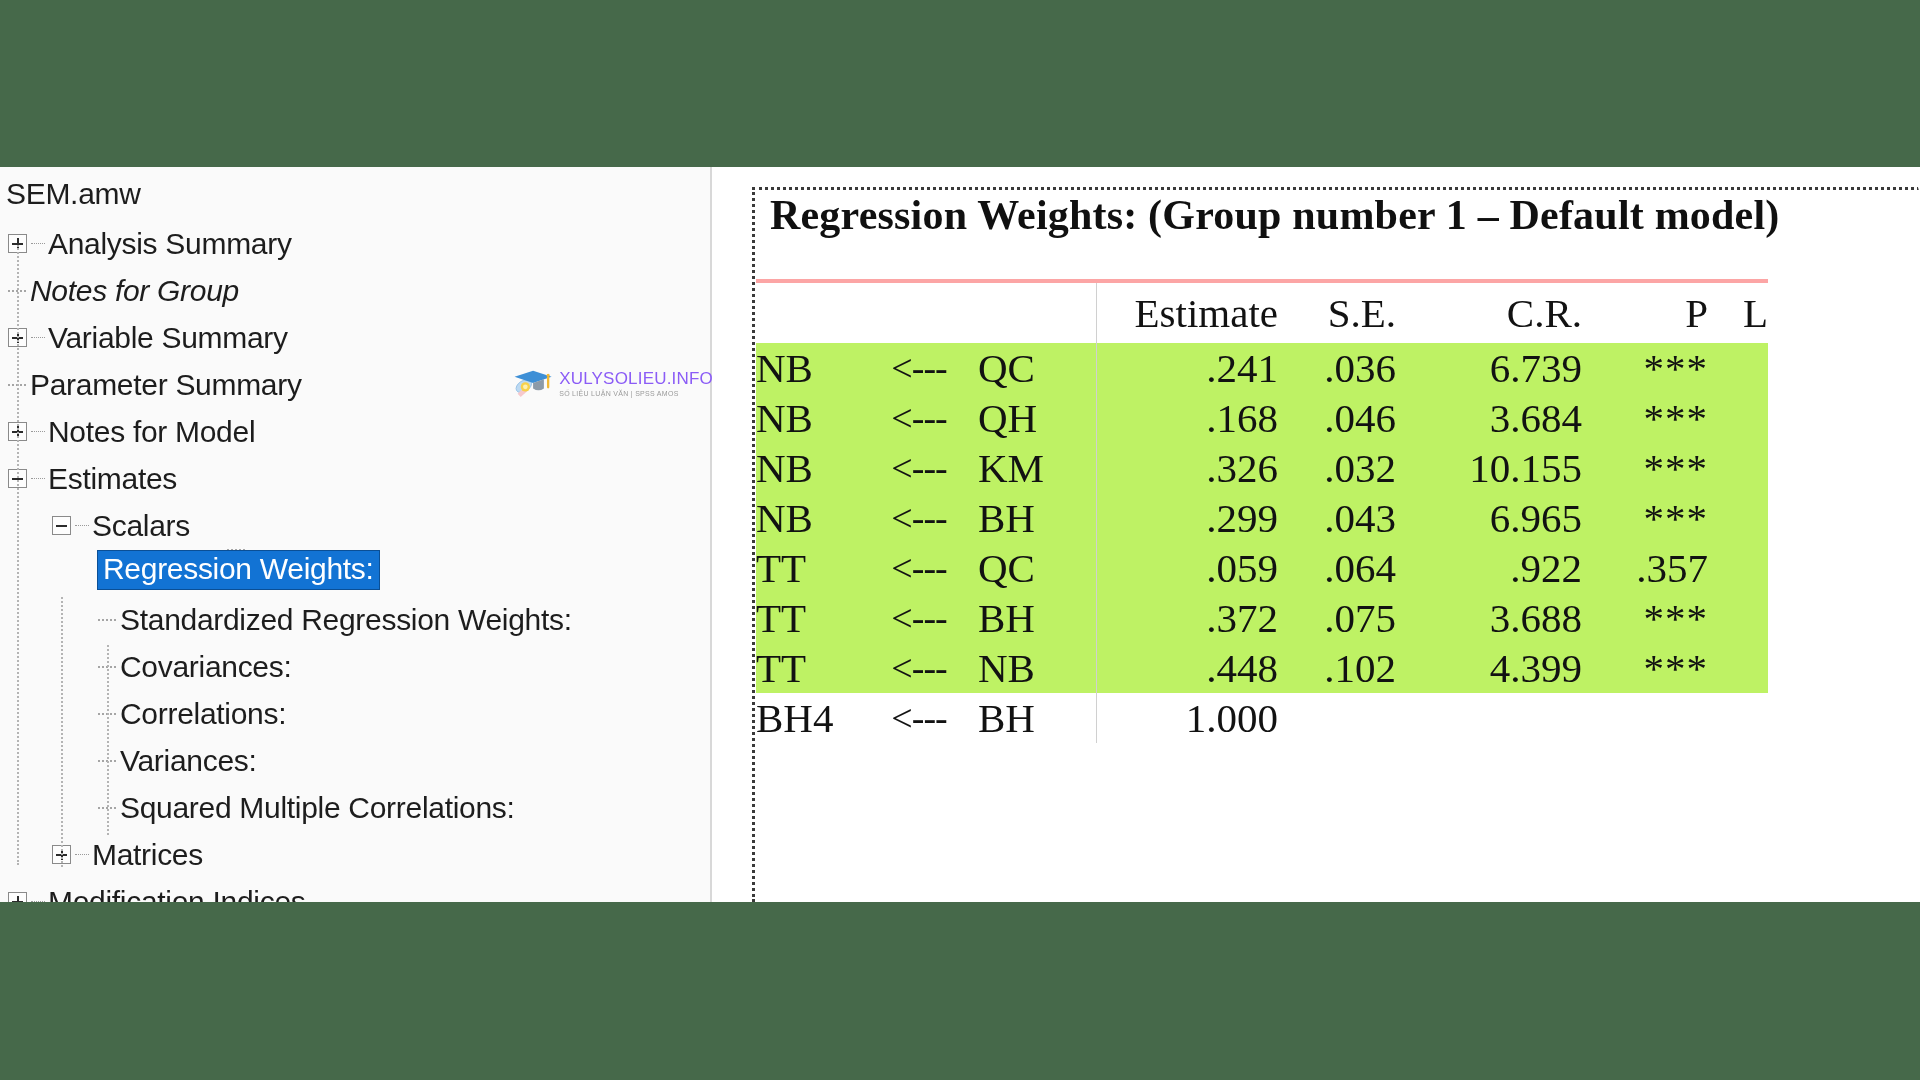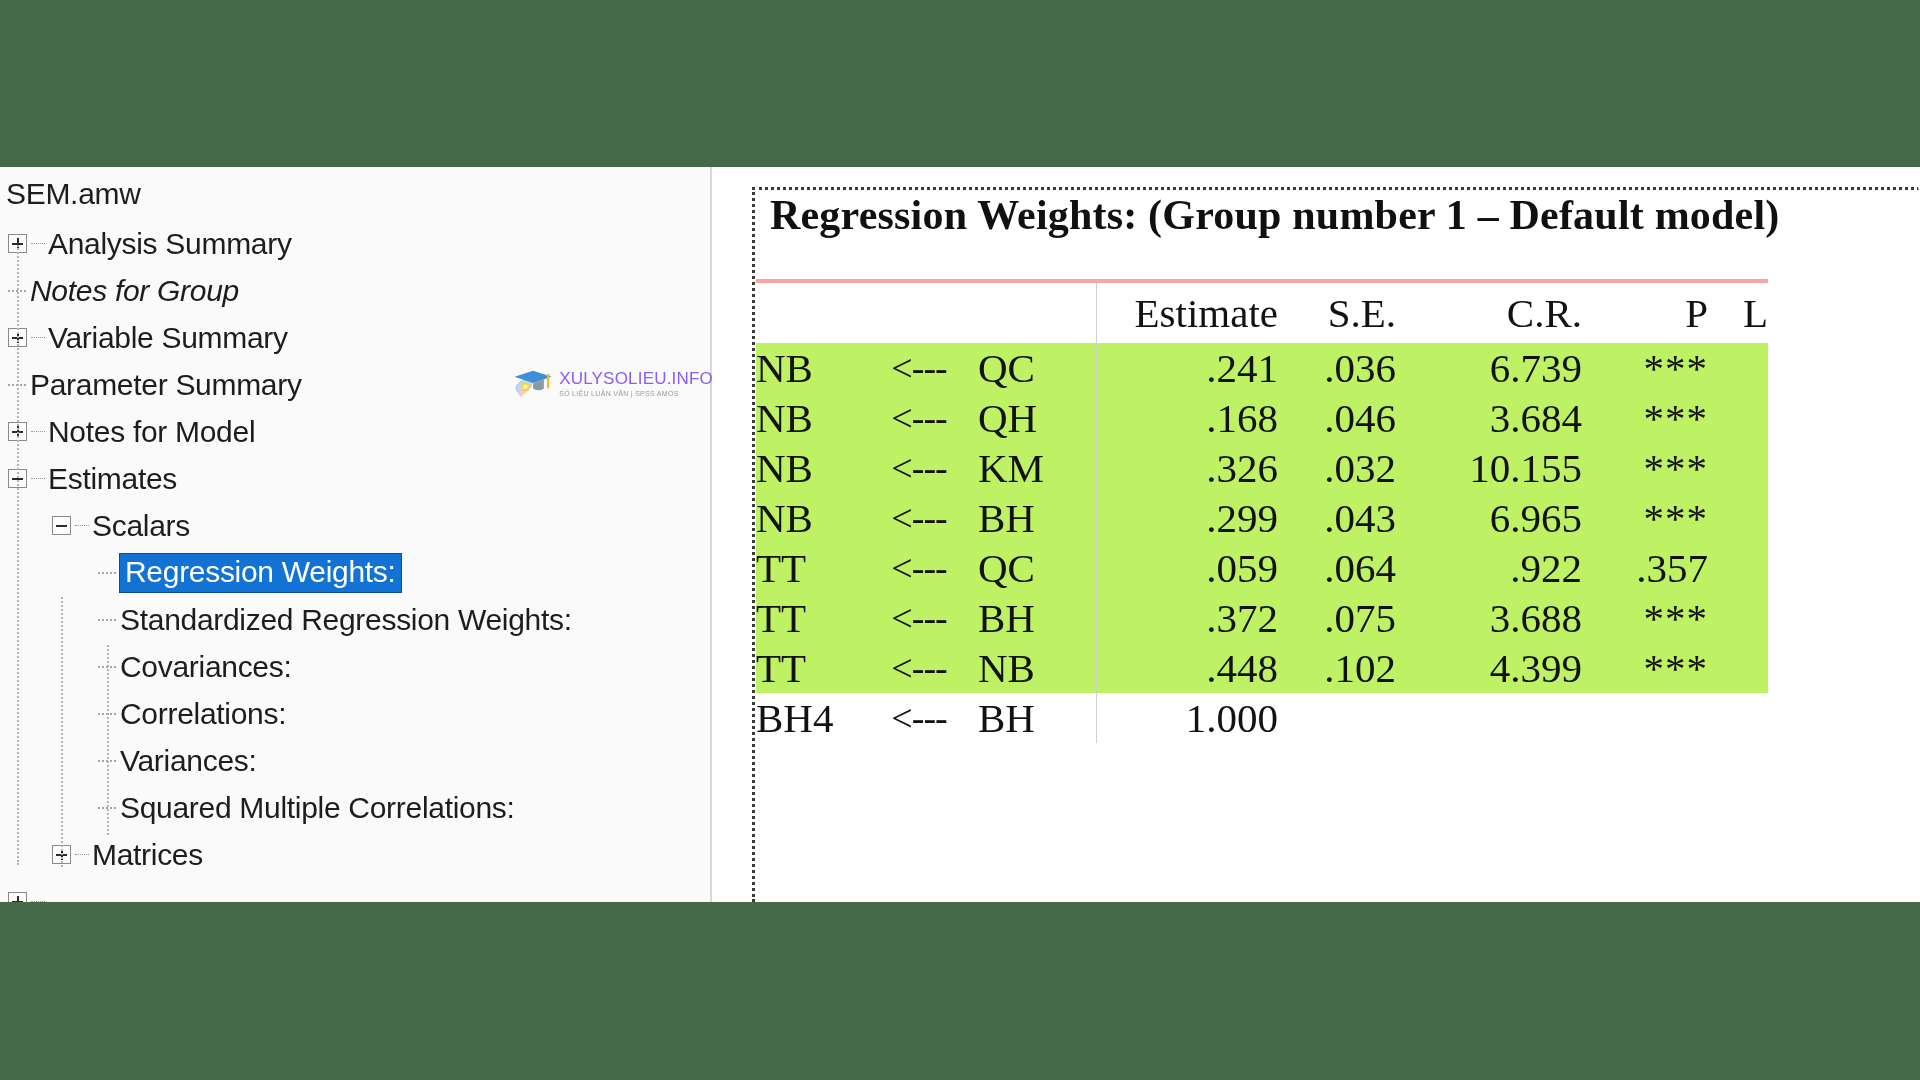--- a/index.html
+++ b/index.html
@@ -284,21 +284,21 @@
           <div class="tree-row" style="top: 288px; left: 8px;">
             <span class="tw-box"></span>
             <span class="tw-dash"></span>
             <span class="tree-label">Estimates</span>
           </div>
           <div class="tree-row" style="top: 335px; left: 52px;">
             <span class="tw-box"></span>
             <span class="tw-dash"></span>
             <span class="tree-label">Scalars</span>
           </div>
-          <div class="tree-row" style="top: 382px; left: 98px;">
+          <div class="tree-row" style="top: 382px; left: 98px; flex-direction: column;">
             <span class="tw-leaf"></span>
             <span class="tree-label selected">Regression Weights:</span>
           </div>
           <div class="tree-row" style="top: 429px; left: 98px;">
             <span class="tw-leaf"></span>
             <span class="tree-label">Standardized Regression Weights:</span>
           </div>
           <div class="tree-row" style="top: 476px; left: 98px;">
             <span class="tw-leaf"></span>
             <span class="tree-label">Covariances:</span>
@@ -316,20 +316,21 @@
             <span class="tree-label">Squared Multiple Correlations:</span>
           </div>
           <div class="tree-row" style="top: 664px; left: 52px;">
             <span class="tw-box plus"></span>
             <span class="tw-dash"></span>
             <span class="tree-label">Matrices</span>
           </div>
           <div class="tree-row" style="top: 711px; left: 8px;">
             <span class="tw-box plus"></span>
             <span class="tw-dash"></span>
+            <span class="tree-label">Modification Indices</span>
           </div>
         </div>
       <div id="tree-lines">
           <div class="vline" style="left: 17px; top: 78px; height: 620px;"></div>
           <div class="vline" style="left: 61px; top: 430px; height: 270px;"></div>
           <div class="vline" style="left: 107px; top: 478px; height: 190px;"></div>
         </div>
     </div>
 
     <div id="out-pane">

